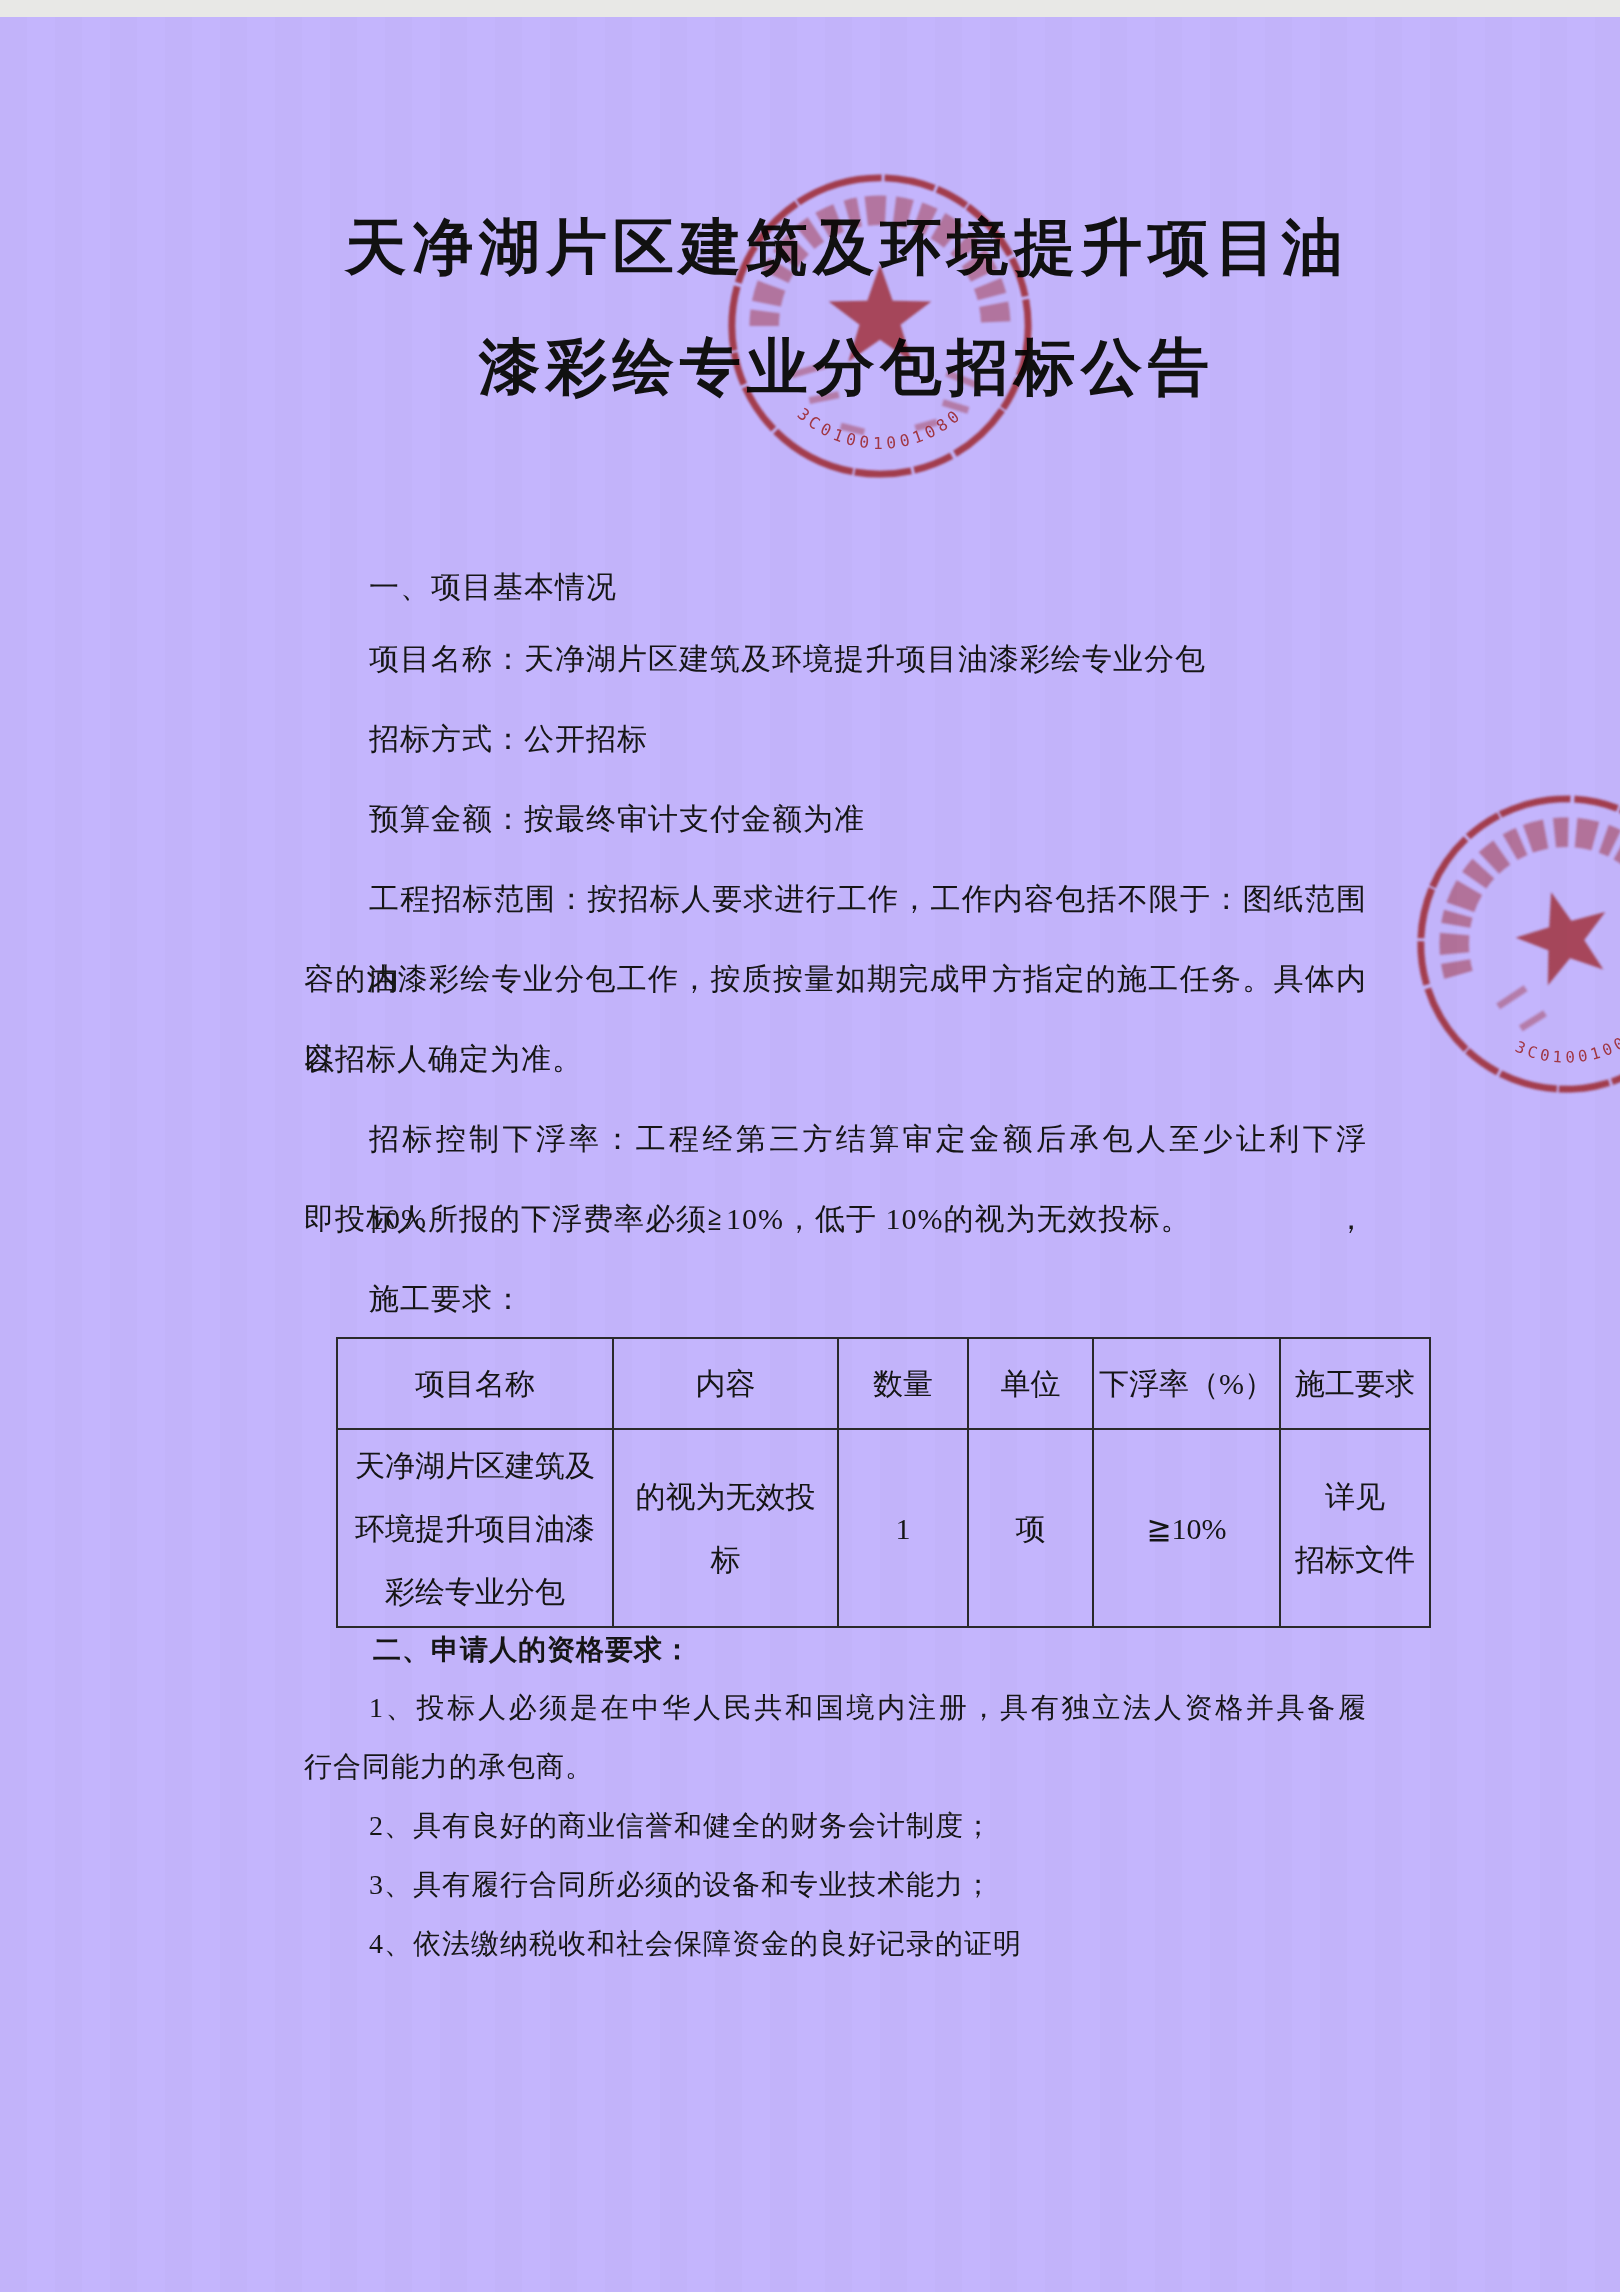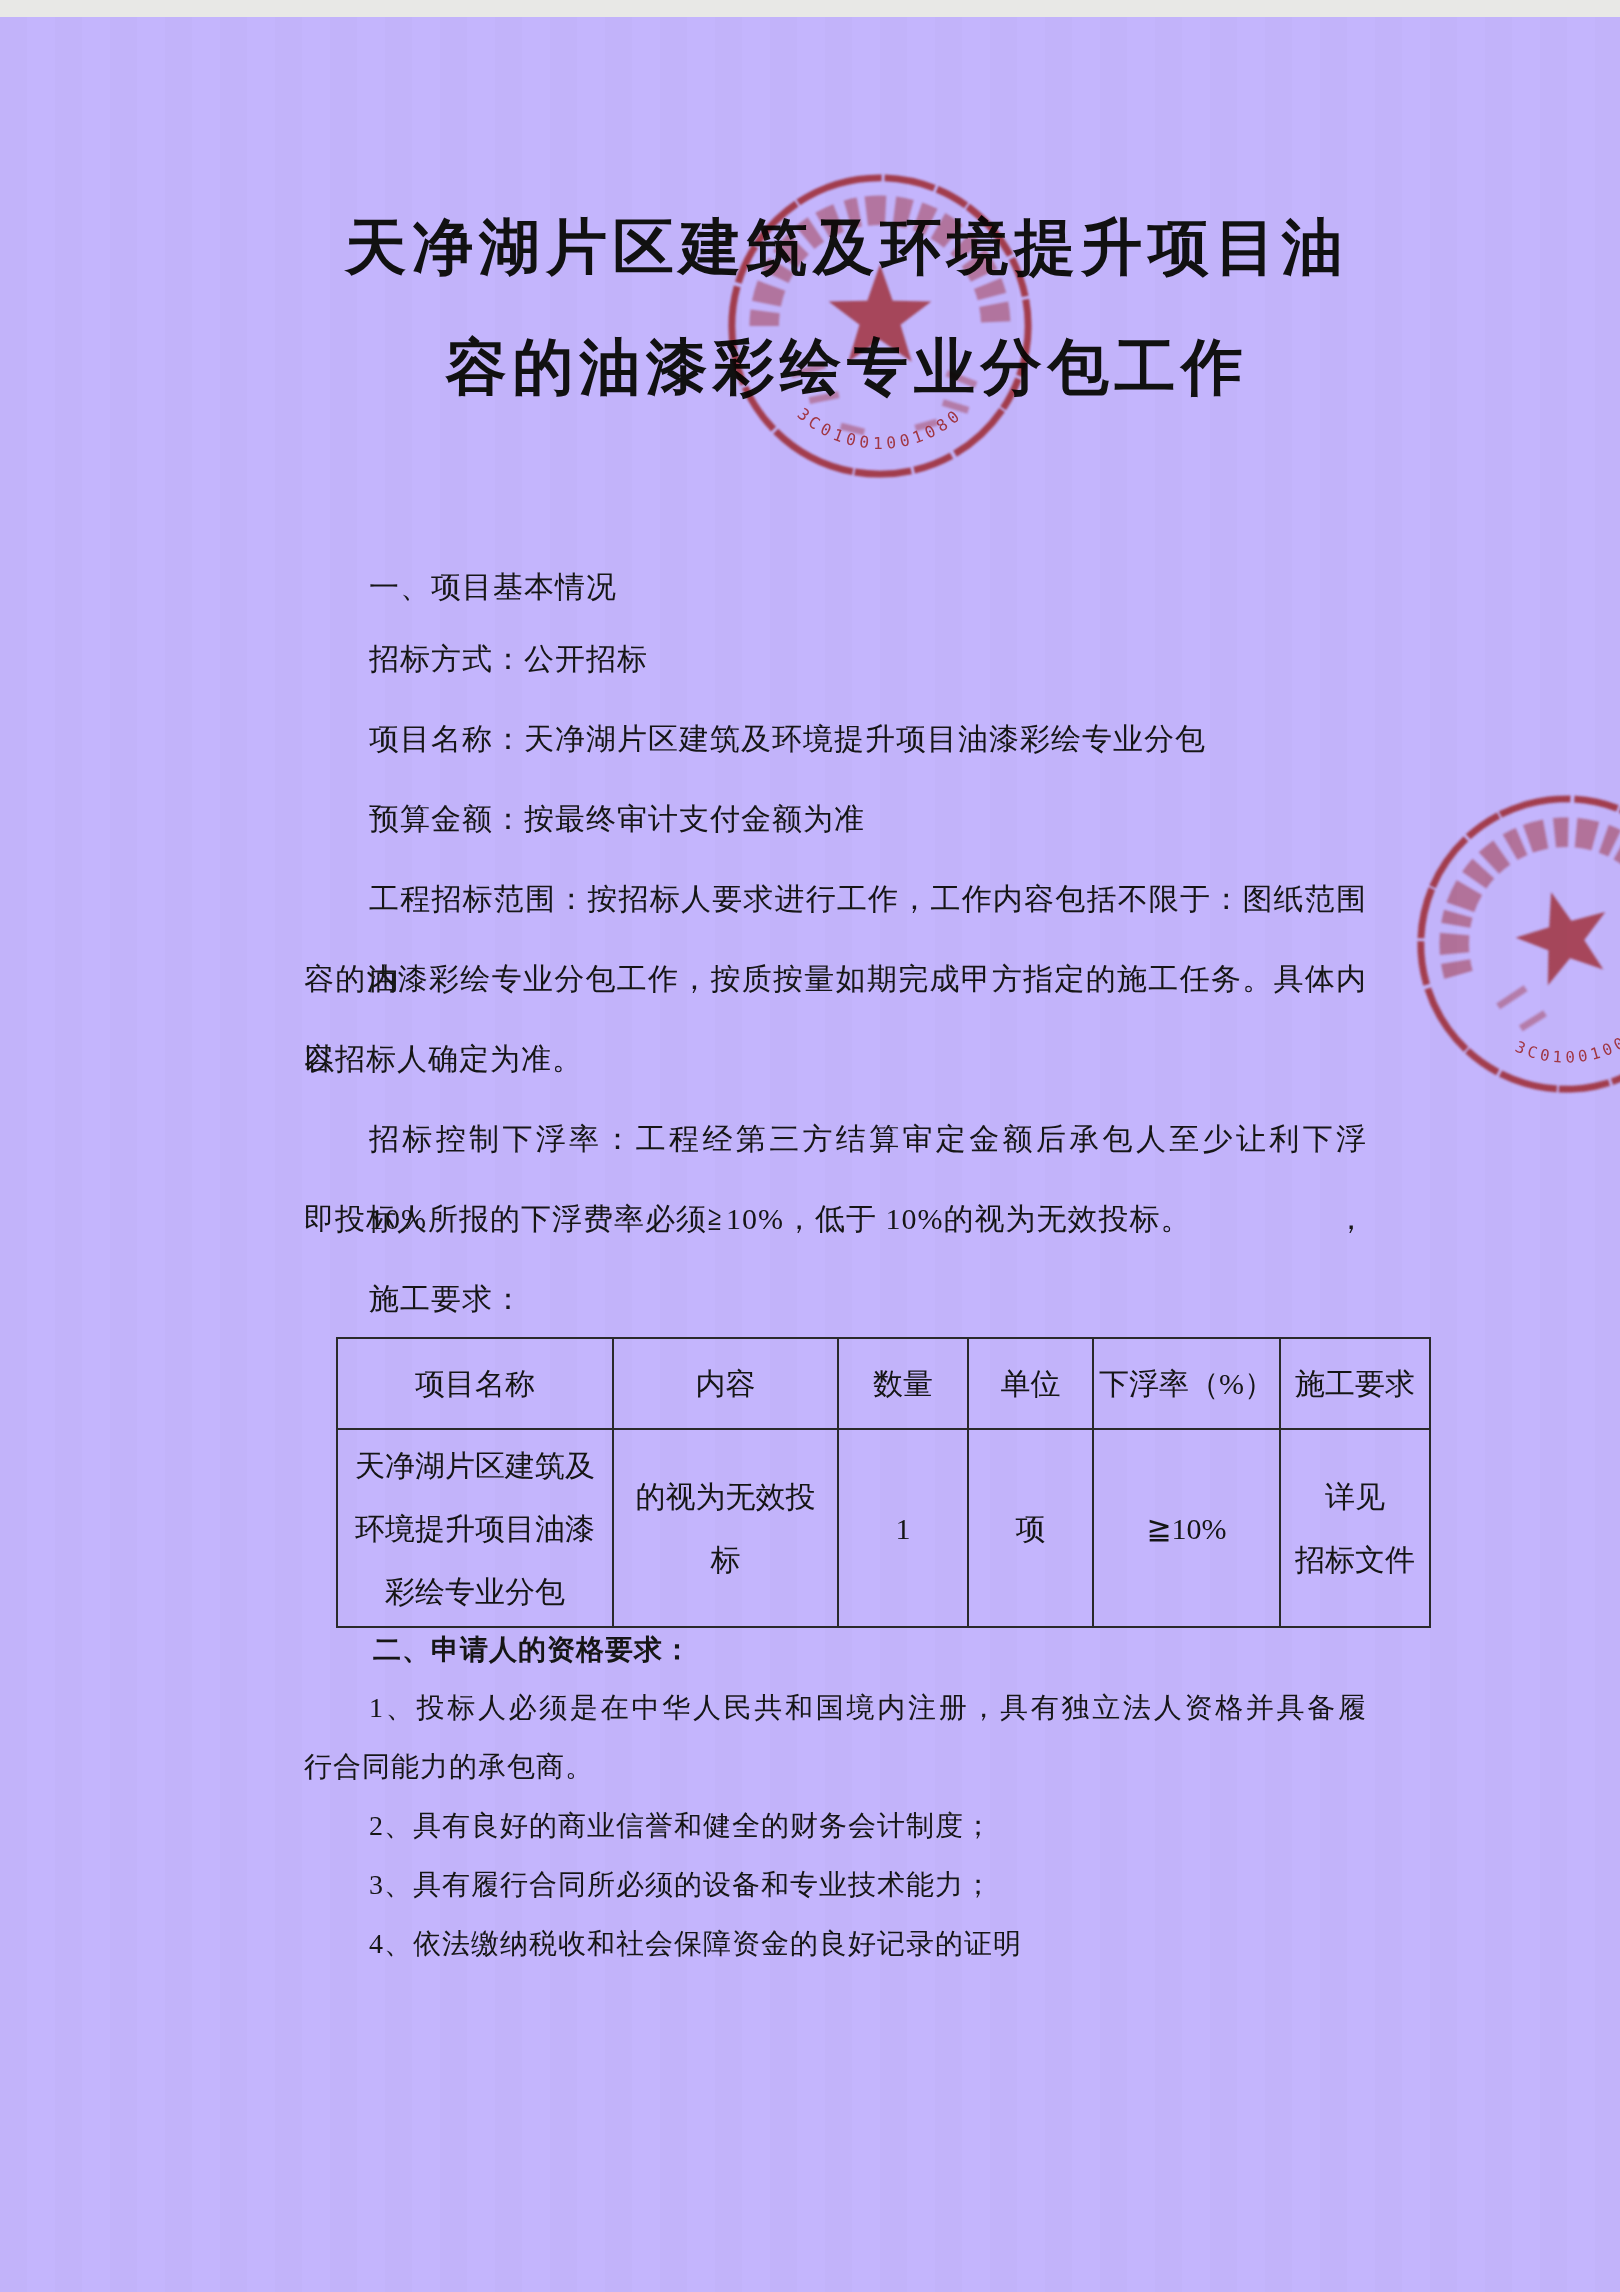--- a/index.html
+++ b/index.html
@@ -59,27 +59,27 @@
   #stamp-side{left:1411px;top:772px;width:310px;height:310px;}
   .seal-digits{font-family:"DejaVu Sans Mono","Liberation Mono",monospace;}
 </style>
 </head>
 <body>
 
 <div class="page">
 
   <div class="title-block">
     <div>天净湖片区建筑及环境提升项目油</div>
-    <div>容的油漆彩绘专业分包工作</div>
+    <div>漆彩绘专业分包招标公告</div>
   </div>
 
   <div class="sec1">
     <div class="heading">一、项目基本情况</div>
+    <div class="line indent">项目名称：天净湖片区建筑及环境提升项目油漆彩绘专业分包</div>
     <div class="line indent">招标方式：公开招标</div>
-    <div class="line indent">项目名称：天净湖片区建筑及环境提升项目油漆彩绘专业分包</div>
     <div class="line indent">预算金额：按最终审计支付金额为准</div>
     <div class="line indent just">工程招标范围：按招标人要求进行工作，工作内容包括不限于：图纸范围内</div>
     <div class="line just">容的油漆彩绘专业分包工作，按质按量如期完成甲方指定的施工任务。具体内容</div>
     <div class="line">以招标人确定为准。</div>
     <div class="line indent just">招标控制下浮率：工程经第三方结算审定金额后承包人至少让利下浮 10%，</div>
     <div class="line">即投标人所报的下浮费率必须≧10%，低于 10%的视为无效投标。</div>
     <div class="line indent">施工要求：</div>
   </div>
 
   <table class="tender-table">

